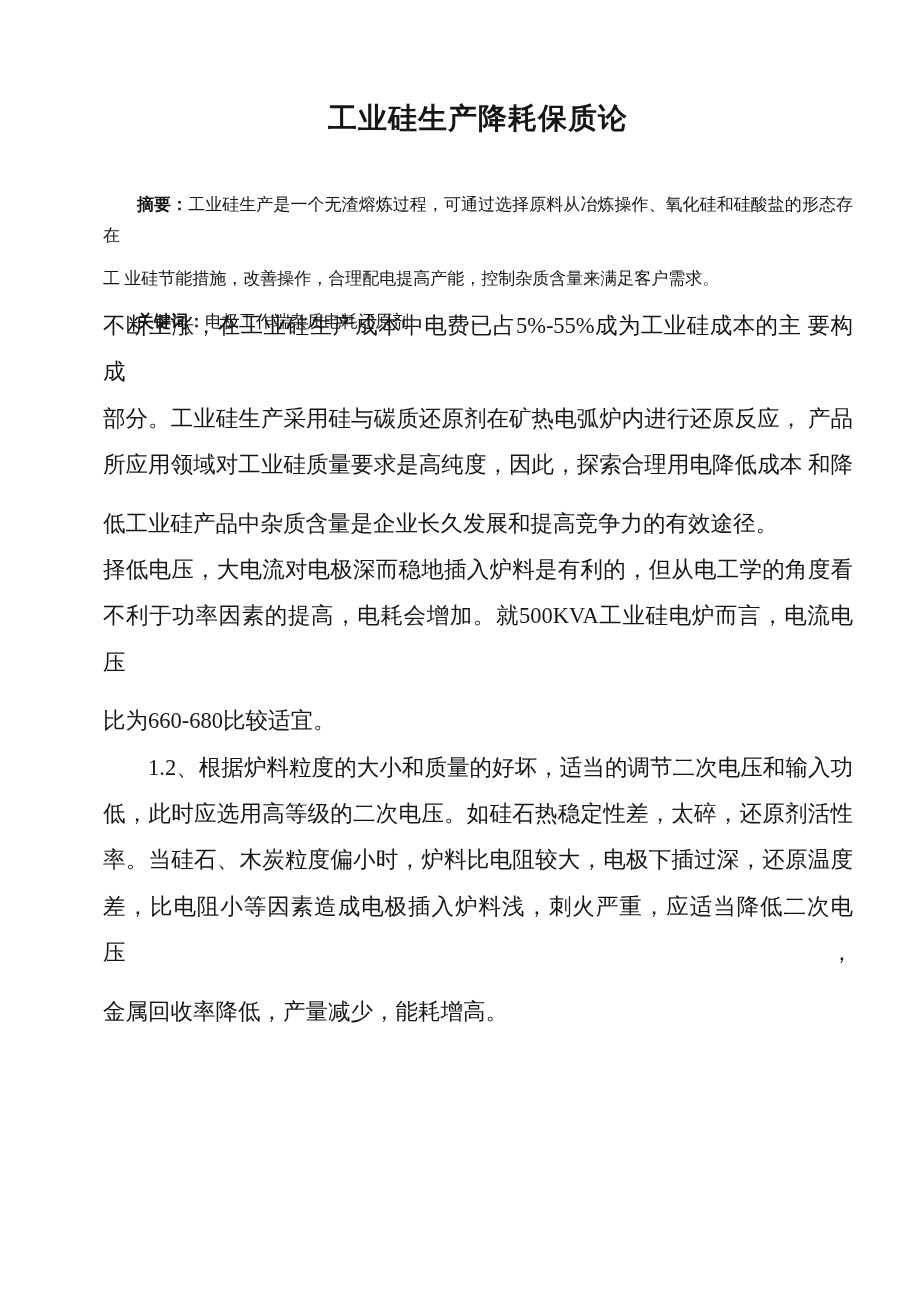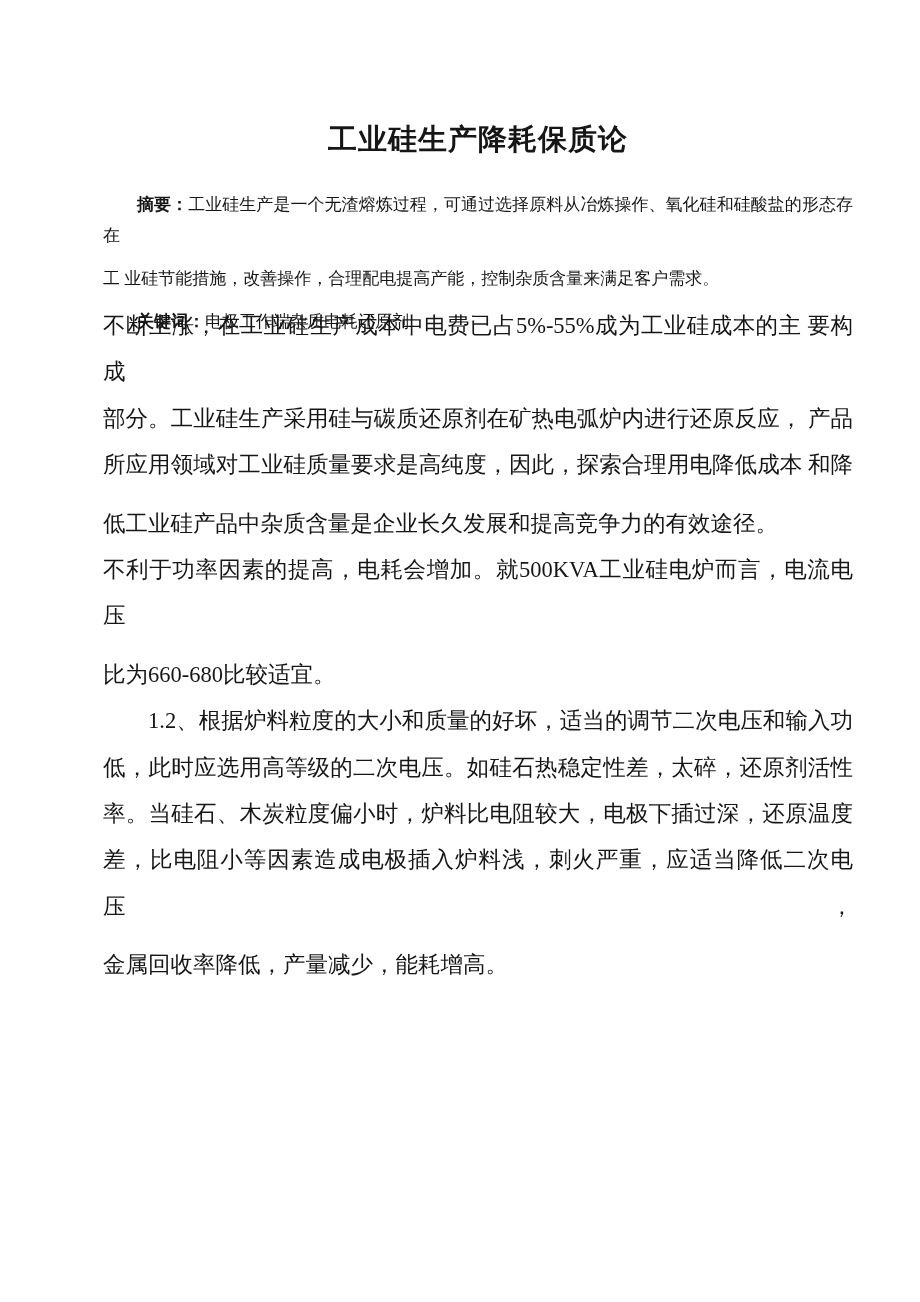--- a/index.html
+++ b/index.html
@@ -11,21 +11,21 @@
     position: relative;
     width: 920px;
     height: 1302px;
     background: #ffffff;
     color: #161616;
     font-family: "Liberation Serif", "DejaVu Serif", serif;
     overflow: hidden;
   }
   .doc-title {
     position: absolute;
-    top: 120px;
+    top: 99px;
     left: 103px;
     width: 750px;
     text-align: center;
     font-size: 29px;
     font-weight: bold;
     letter-spacing: 1px;
     white-space: nowrap;
   }
   .abstract-block {
     position: absolute;
@@ -78,20 +78,21 @@
   </div>
 
   <div class="body-block">
 
     <div class="jline">不断上涨，在工业硅生产成本中电费已占5%-55%成为工业硅成本的主 要构成</div>
     <div class="jline">部分。工业硅生产采用硅与碳质还原剂在矿热电弧炉内进行还原反应， 产品</div>
     <div class="jline">所应用领域对工业硅质量要求是高纯度，因此，探索合理用电降低成本 和降</div>
     <div class="line">低工业硅产品中杂质含量是企业长久发展和提高竞争力的有效途径。</div>
 
 
+    <div class="jline">择低电压，大电流对电极深而稳地插入炉料是有利的，但从电工学的角度看</div>
     <div class="jline">不利于功率因素的提高，电耗会增加。就500KVA工业硅电炉而言，电流电 压</div>
     <div class="line">比为660-680比较适宜。</div>
 
     <div class="jline indent2">1.2、根据炉料粒度的大小和质量的好坏，适当的调节二次电压和输入功</div>
     <div class="jline">低，此时应选用高等级的二次电压。如硅石热稳定性差，太碎，还原剂活性</div>
     <div class="jline">率。当硅石、木炭粒度偏小时，炉料比电阻较大，电极下插过深，还原温度</div>
     <div class="jline">差，比电阻小等因素造成电极插入炉料浅，刺火严重，应适当降低二次电压，</div>
     <div class="line">金属回收率降低，产量减少，能耗增高。</div>
 
   </div>

